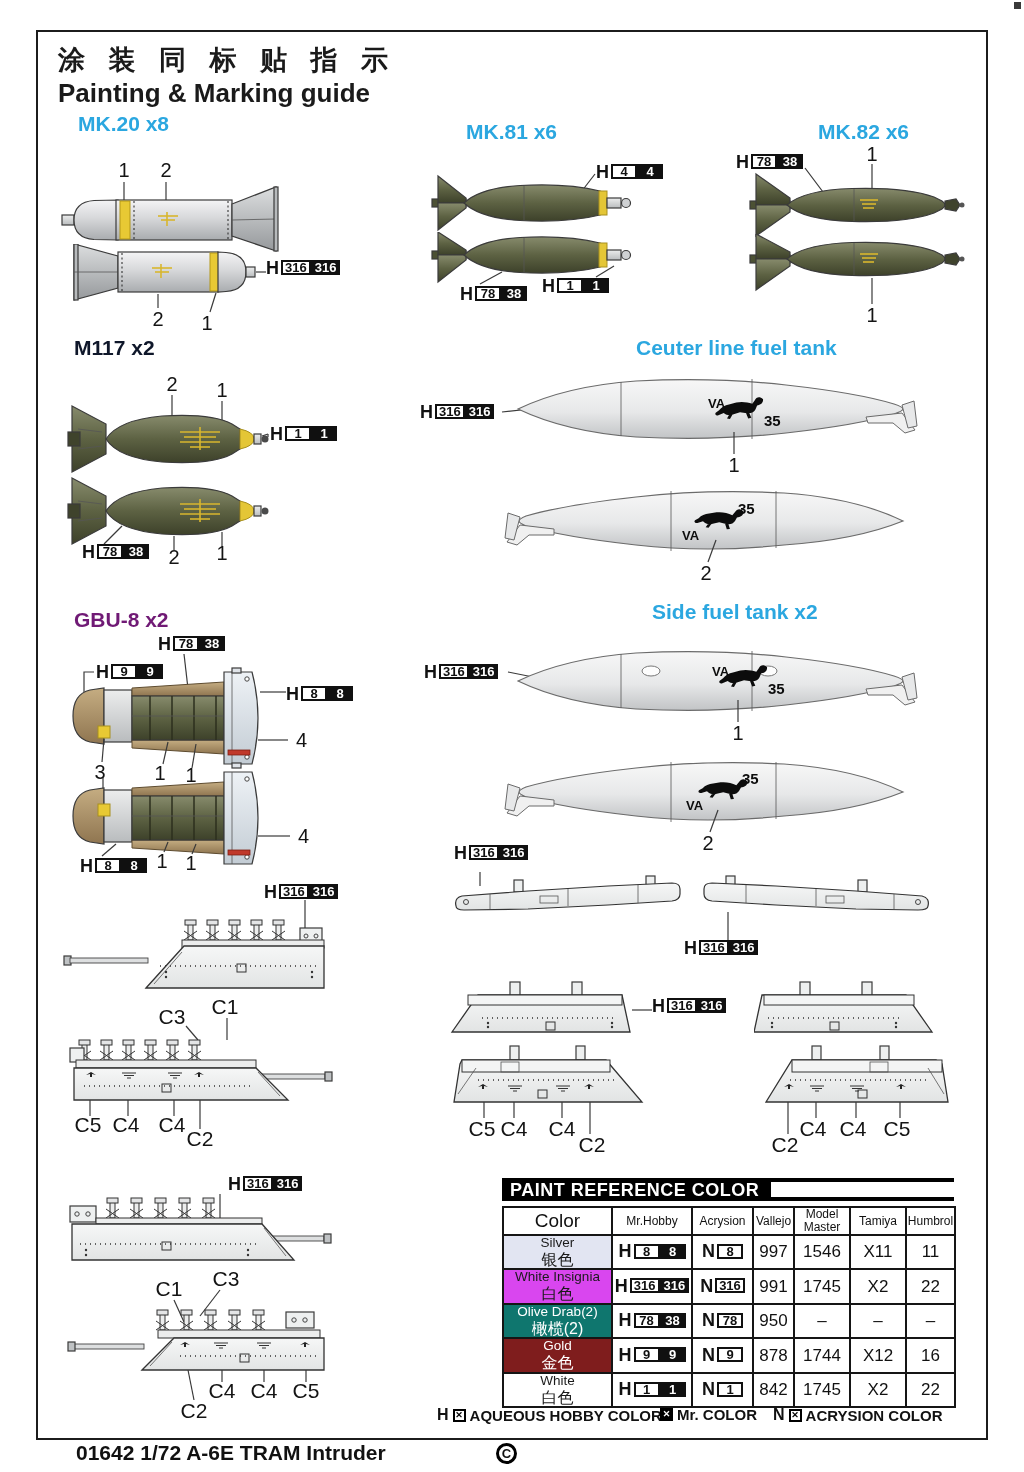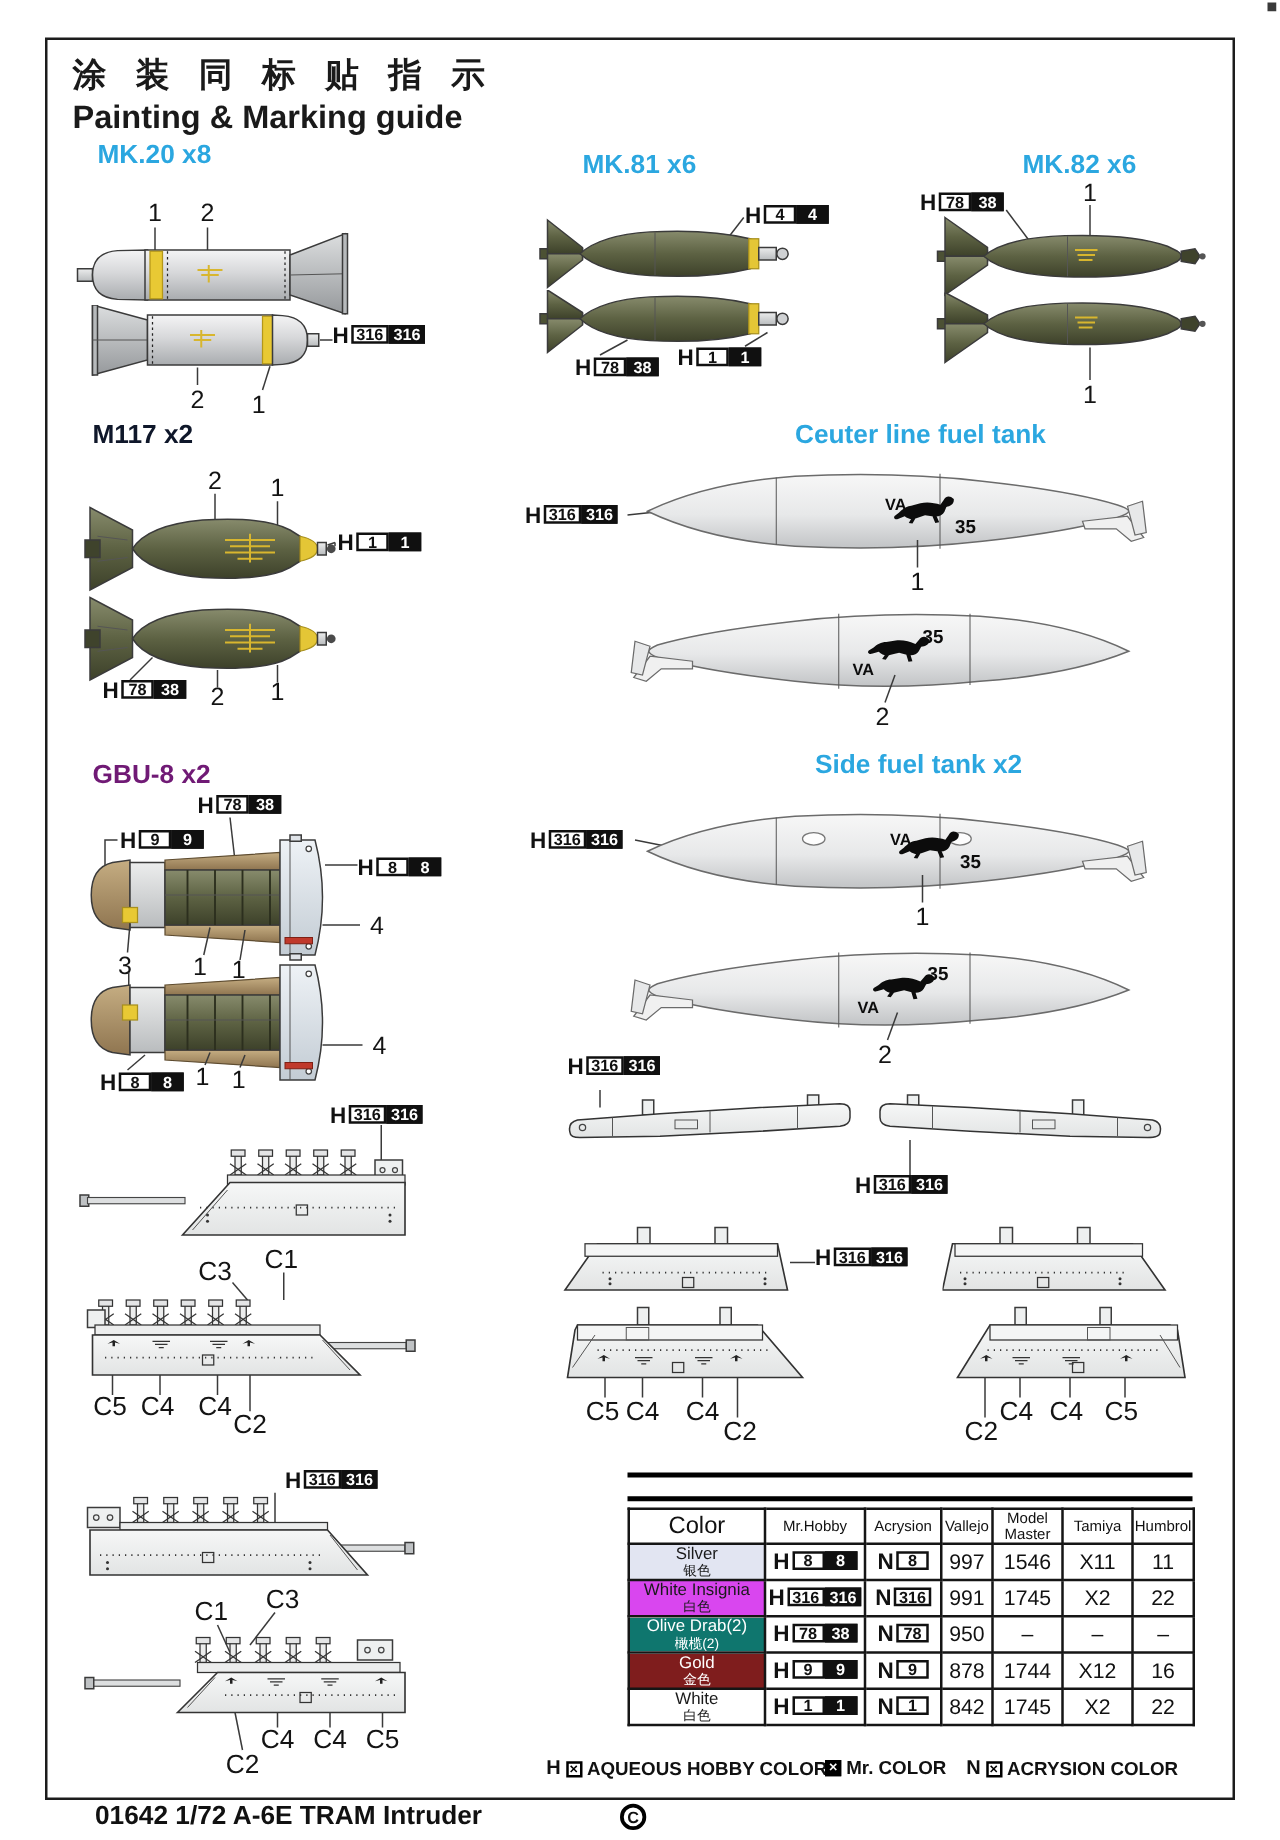--- a/index.html
+++ b/index.html
@@ -32,21 +32,21 @@
   .pt-dark{background:#000;color:#fff;font-weight:bold;font-size:18px;letter-spacing:.5px;
            padding:1px 12px 0 8px;display:flex;align-items:center;white-space:nowrap;}
   .pt-ext{flex:1;border-top:4px solid #000;border-bottom:4px solid #000;background:#fff;}
   table.pgrid{border-collapse:collapse;margin-top:5px;table-layout:fixed;width:452px;}
   table.pgrid th,table.pgrid td{border:2.5px solid #151515;text-align:center;vertical-align:middle;
            padding:0;overflow:hidden;}
   table.pgrid th{font-weight:normal;font-size:12px;height:26px;line-height:1.05;}
   table.pgrid th.big{font-size:19px;}
   table.pgrid td{height:27px;font-size:17px;}
   .cellname .en{font-size:13.5px;line-height:1.1;display:block;}
-  .cellname .cn{font-size:11px;line-height:1.1;display:block;}
+  .cellname .cn{font-size:16px;line-height:1.1;display:block;}
   .legend{position:absolute;display:flex;align-items:center;gap:4px;font-weight:bold;
           font-size:15px;white-space:nowrap;}
   .legend .pre{font-weight:bold;font-size:16px;}
   .xbox{width:13px;height:13px;border:2px solid #000;background:#fff;color:#000;
         display:inline-flex;align-items:center;justify-content:center;
         font-size:9px;font-weight:bold;line-height:1;box-sizing:border-box;}
   .xbox.k{background:#000;color:#fff;}
   .footer-code{font-size:21px;font-weight:bold;color:#111;}
   .copy{width:21px;height:21px;border:3px solid #000;border-radius:50%;box-sizing:border-box;
         display:flex;align-items:center;justify-content:center;font-weight:bold;font-size:13px;}
@@ -685,20 +685,21 @@
     <span class="bx k">316</span>
   </div>
 <div class="chip" style="left:228px;top:1174px;">
     <span class="h">H</span>
     <span class="bx">316</span>
     <span class="bx k">316</span>
   </div>
 
 <div class="abs ptable">
   <div class="pt-titlebar">
+    <div class="pt-dark">PAINT  REFERENCE COLOR</div>
     <div class="pt-ext"></div>
   </div>
   <table class="pgrid">
     <colgroup>
         <col style="width:109px">
         <col style="width:80px">
         <col style="width:61px">
         <col style="width:41px">
         <col style="width:56px">
         <col style="width:56px">

